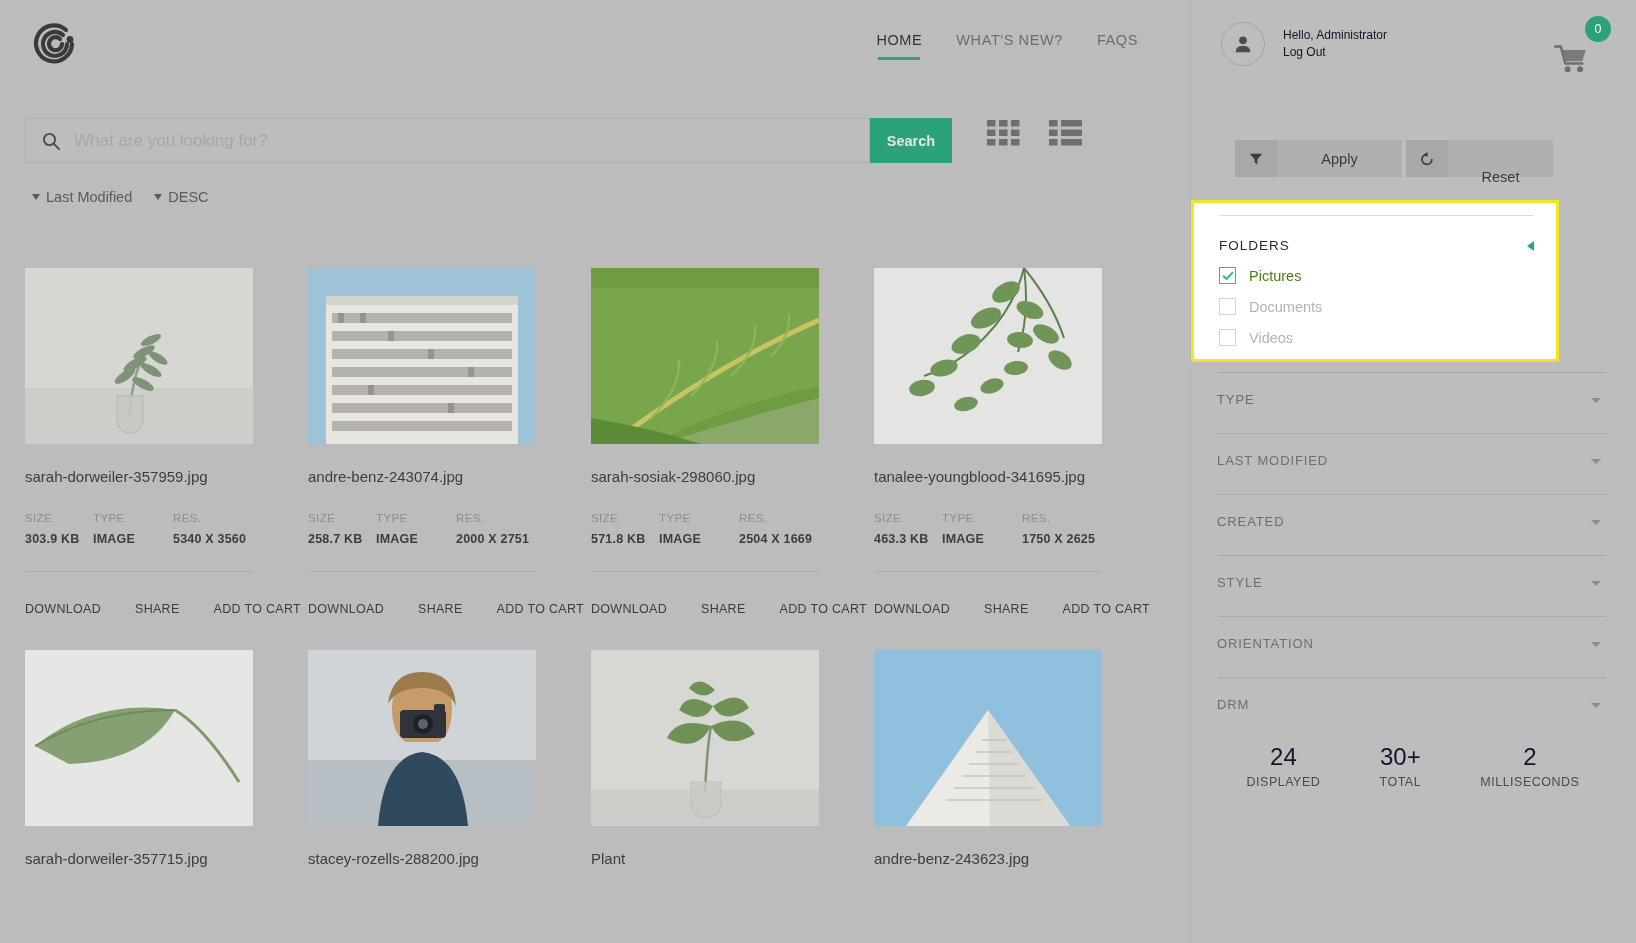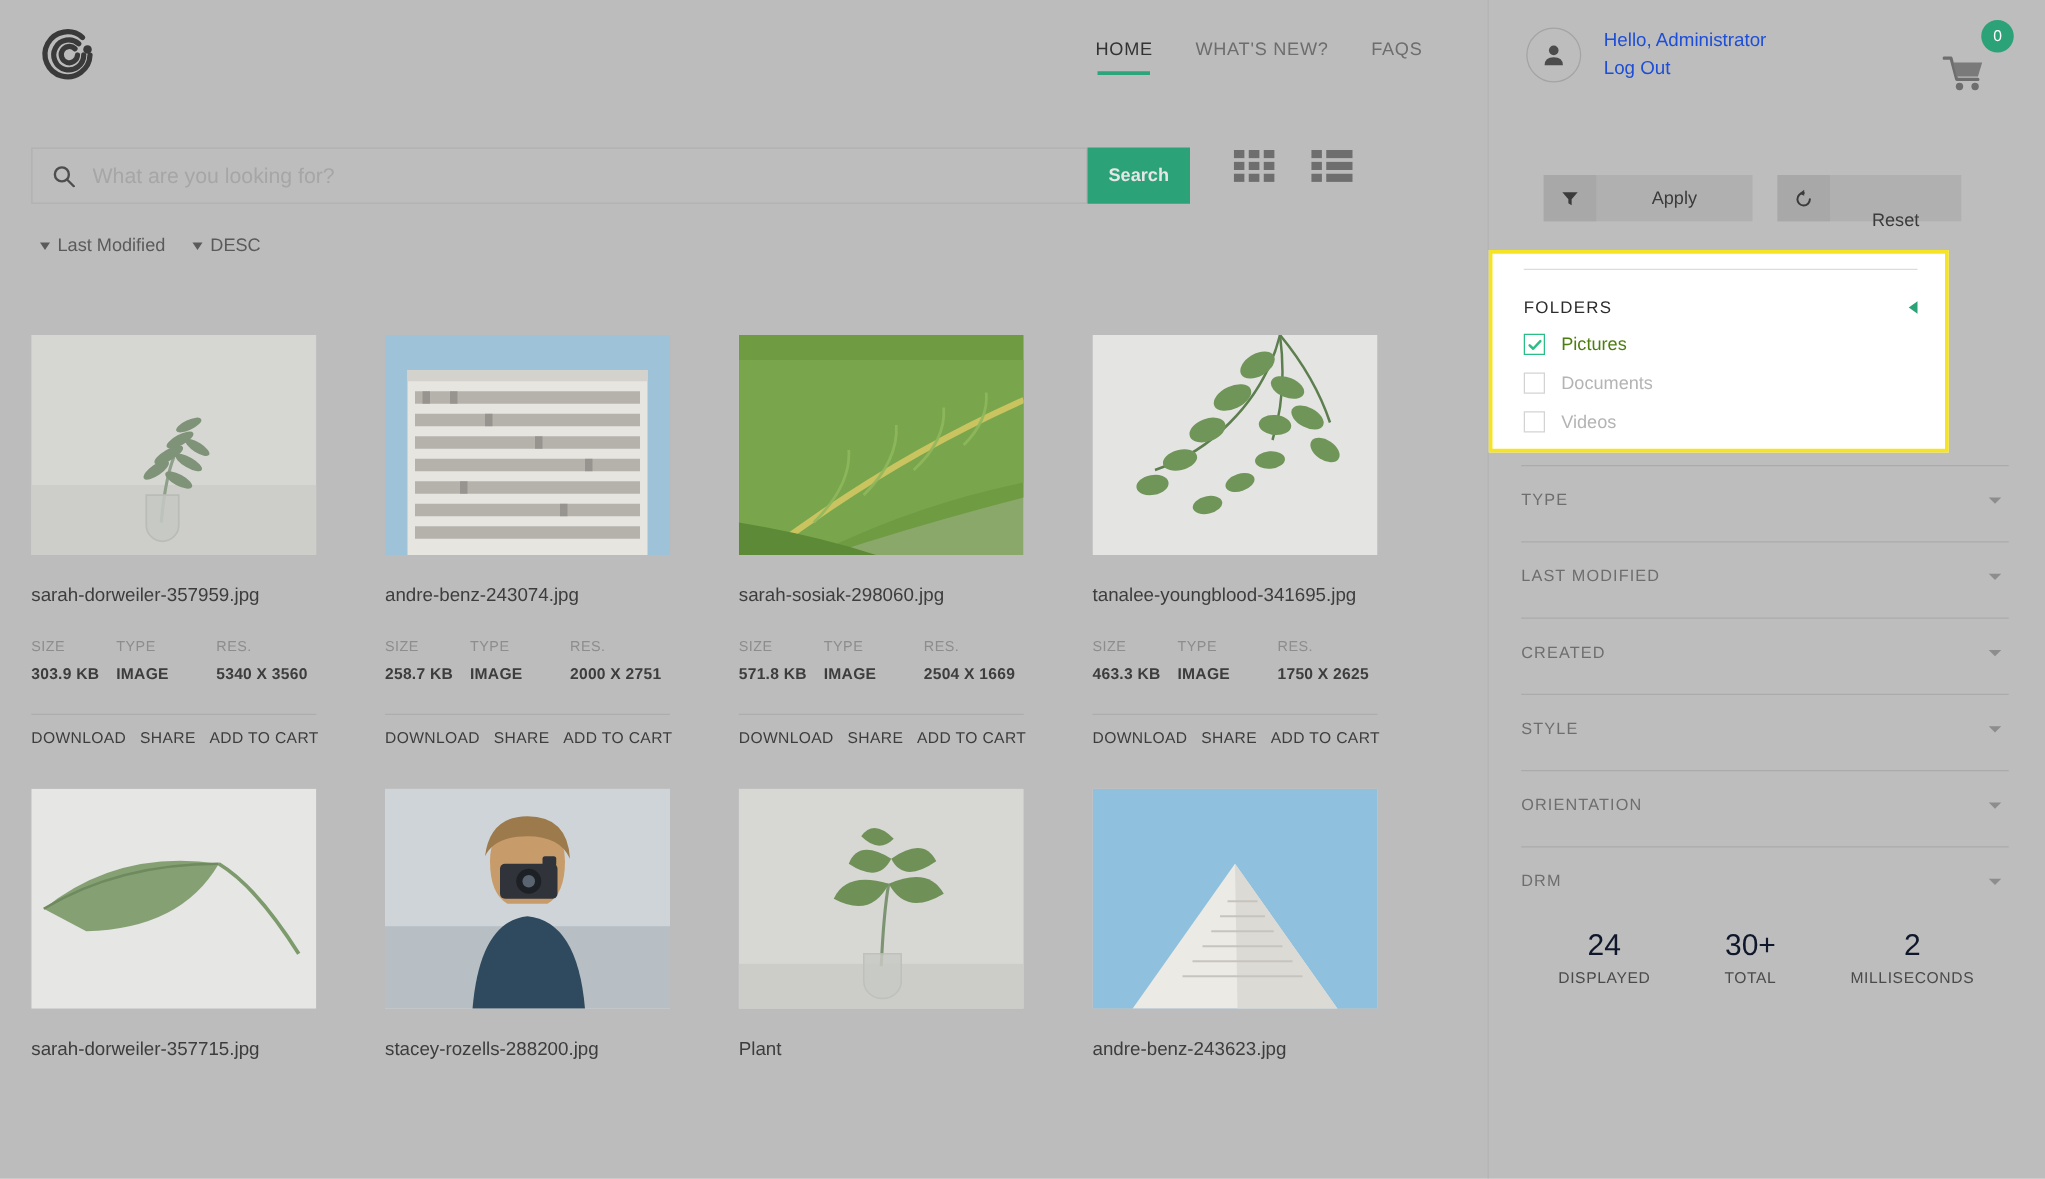--- a/index.html
+++ b/index.html
@@ -129,21 +129,21 @@
     font-size: 12.5px; color: #3d3d3d; letter-spacing: .2px; font-weight: bold;
   }
   .m-size { width: 68px; flex: 0 0 68px; }
   .m-type { width: 80px; flex: 0 0 80px; }
   .m-res  { flex: 1 1 auto; white-space: nowrap; }
   .card-sep {
     border-top: 1px solid #adadad;
     margin-top: 25px;
   }
   .card-actions {
-    display: flex; gap: 11px; margin-top: 11px;
+    display: flex; gap: 34px; margin-top: 30px;
     font-size: 12.5px; color: #3d3d3d; letter-spacing: .3px; text-align: right;
   }
   .card-actions span { cursor: pointer; white-space: nowrap; }
 
   
   #sidebar {
     position: absolute; left: 1190px; top: 0;
     width: 446px; height: 943px;
     background: #bdbdbd;
     border-left: 1px solid #b3b3b3;
@@ -151,38 +151,38 @@
   #user-block {
     position: absolute; left: 30px; top: 22px;
     display: flex; align-items: center; gap: 18px;
   }
   #avatar {
     width: 44px; height: 44px; border-radius: 50%;
     border: 1px solid #a4a4a4;
     display: flex; align-items: center; justify-content: center;
   }
   #user-lines { line-height: 1.45; }
-  .user-line { font-size: 15px; color: #1d4ed8; cursor: pointer; }
+  .user-line { font-size: 12px; color: #0f172a; cursor: pointer; }
   #cart-wrap {
     position: absolute; right: 28px; top: 22px;
     width: 56px; height: 56px;
   }
   #cart-badge {
     position: absolute; right: -3px; top: -6px;
     width: 26px; height: 26px; border-radius: 50%;
     background: #2ba277; color: #fff;
     font-size: 12.5px;
     display: flex; align-items: center; justify-content: center;
   }
   #cart-icon { position: absolute; left: 2px; top: 22px; }
 
   
   #filter-buttons {
     position: absolute; left: 26px; top: 140px;
-    display: flex; gap: 20px; padding-left: 18px;
+    display: flex; gap: 4px; padding-left: 18px;
   }
   .fbtn {
     height: 37px; display: flex; align-items: center;
     background: #b0b0b0; cursor: pointer;
   }
   .fbtn-icon {
     width: 42px; height: 37px;
     background: #a8a8a8;
     display: flex; align-items: center; justify-content: center;
   }

